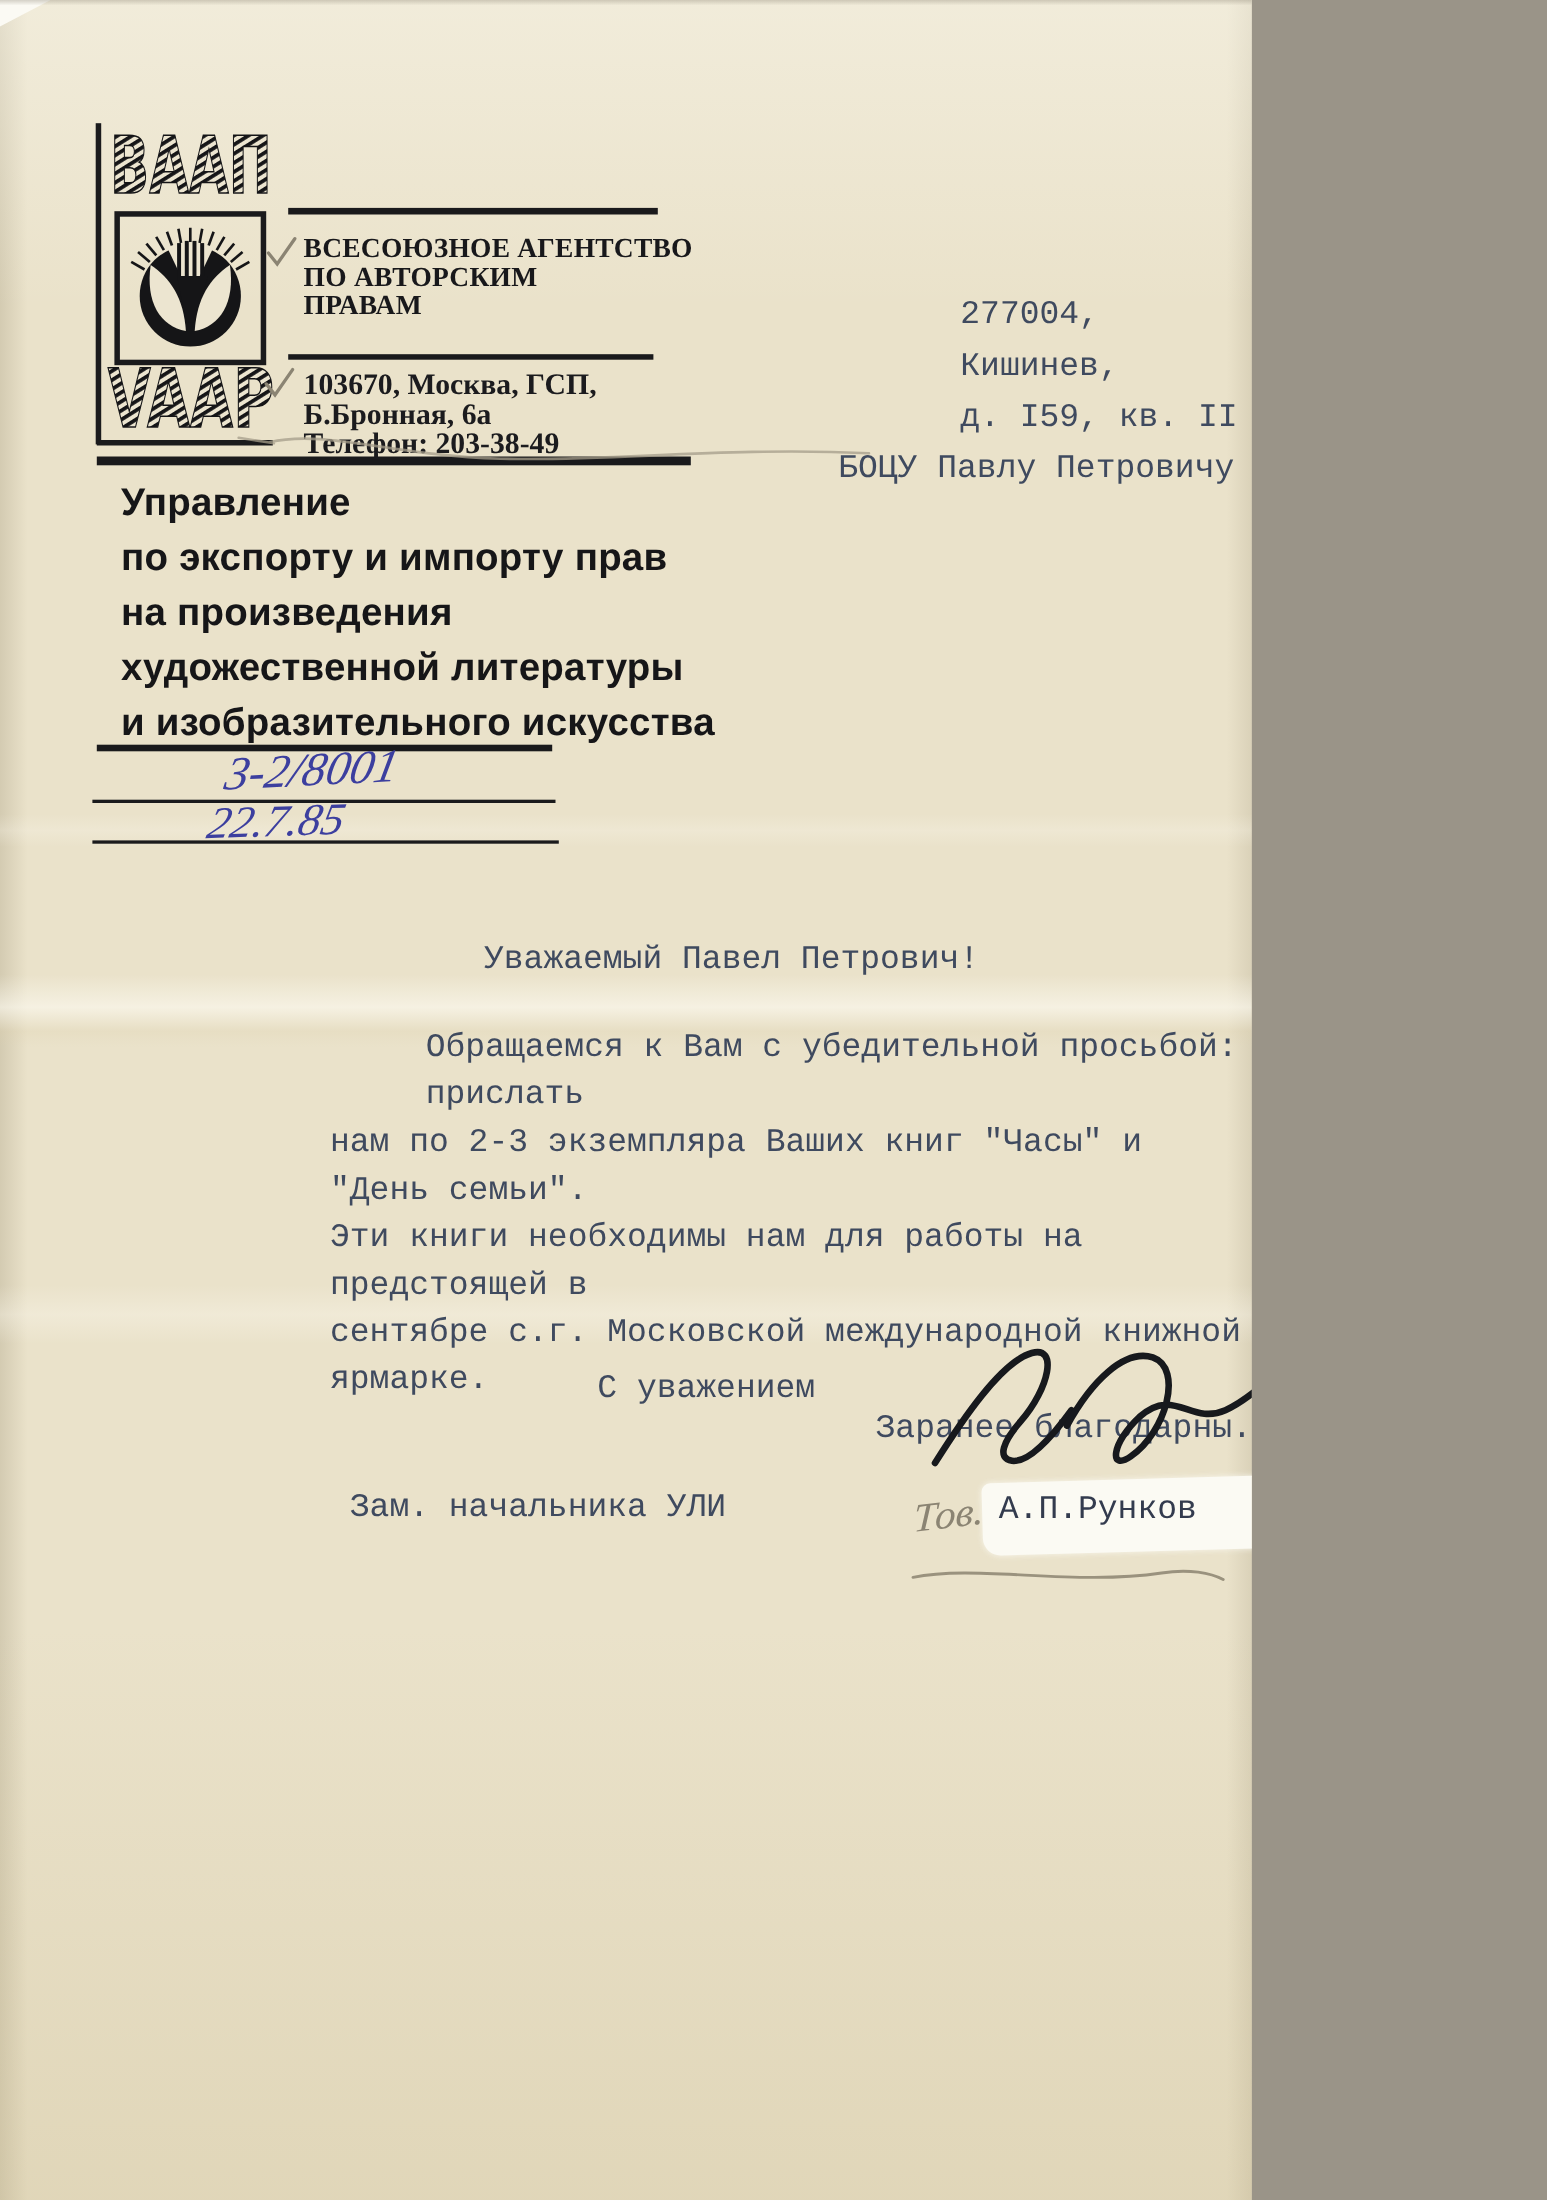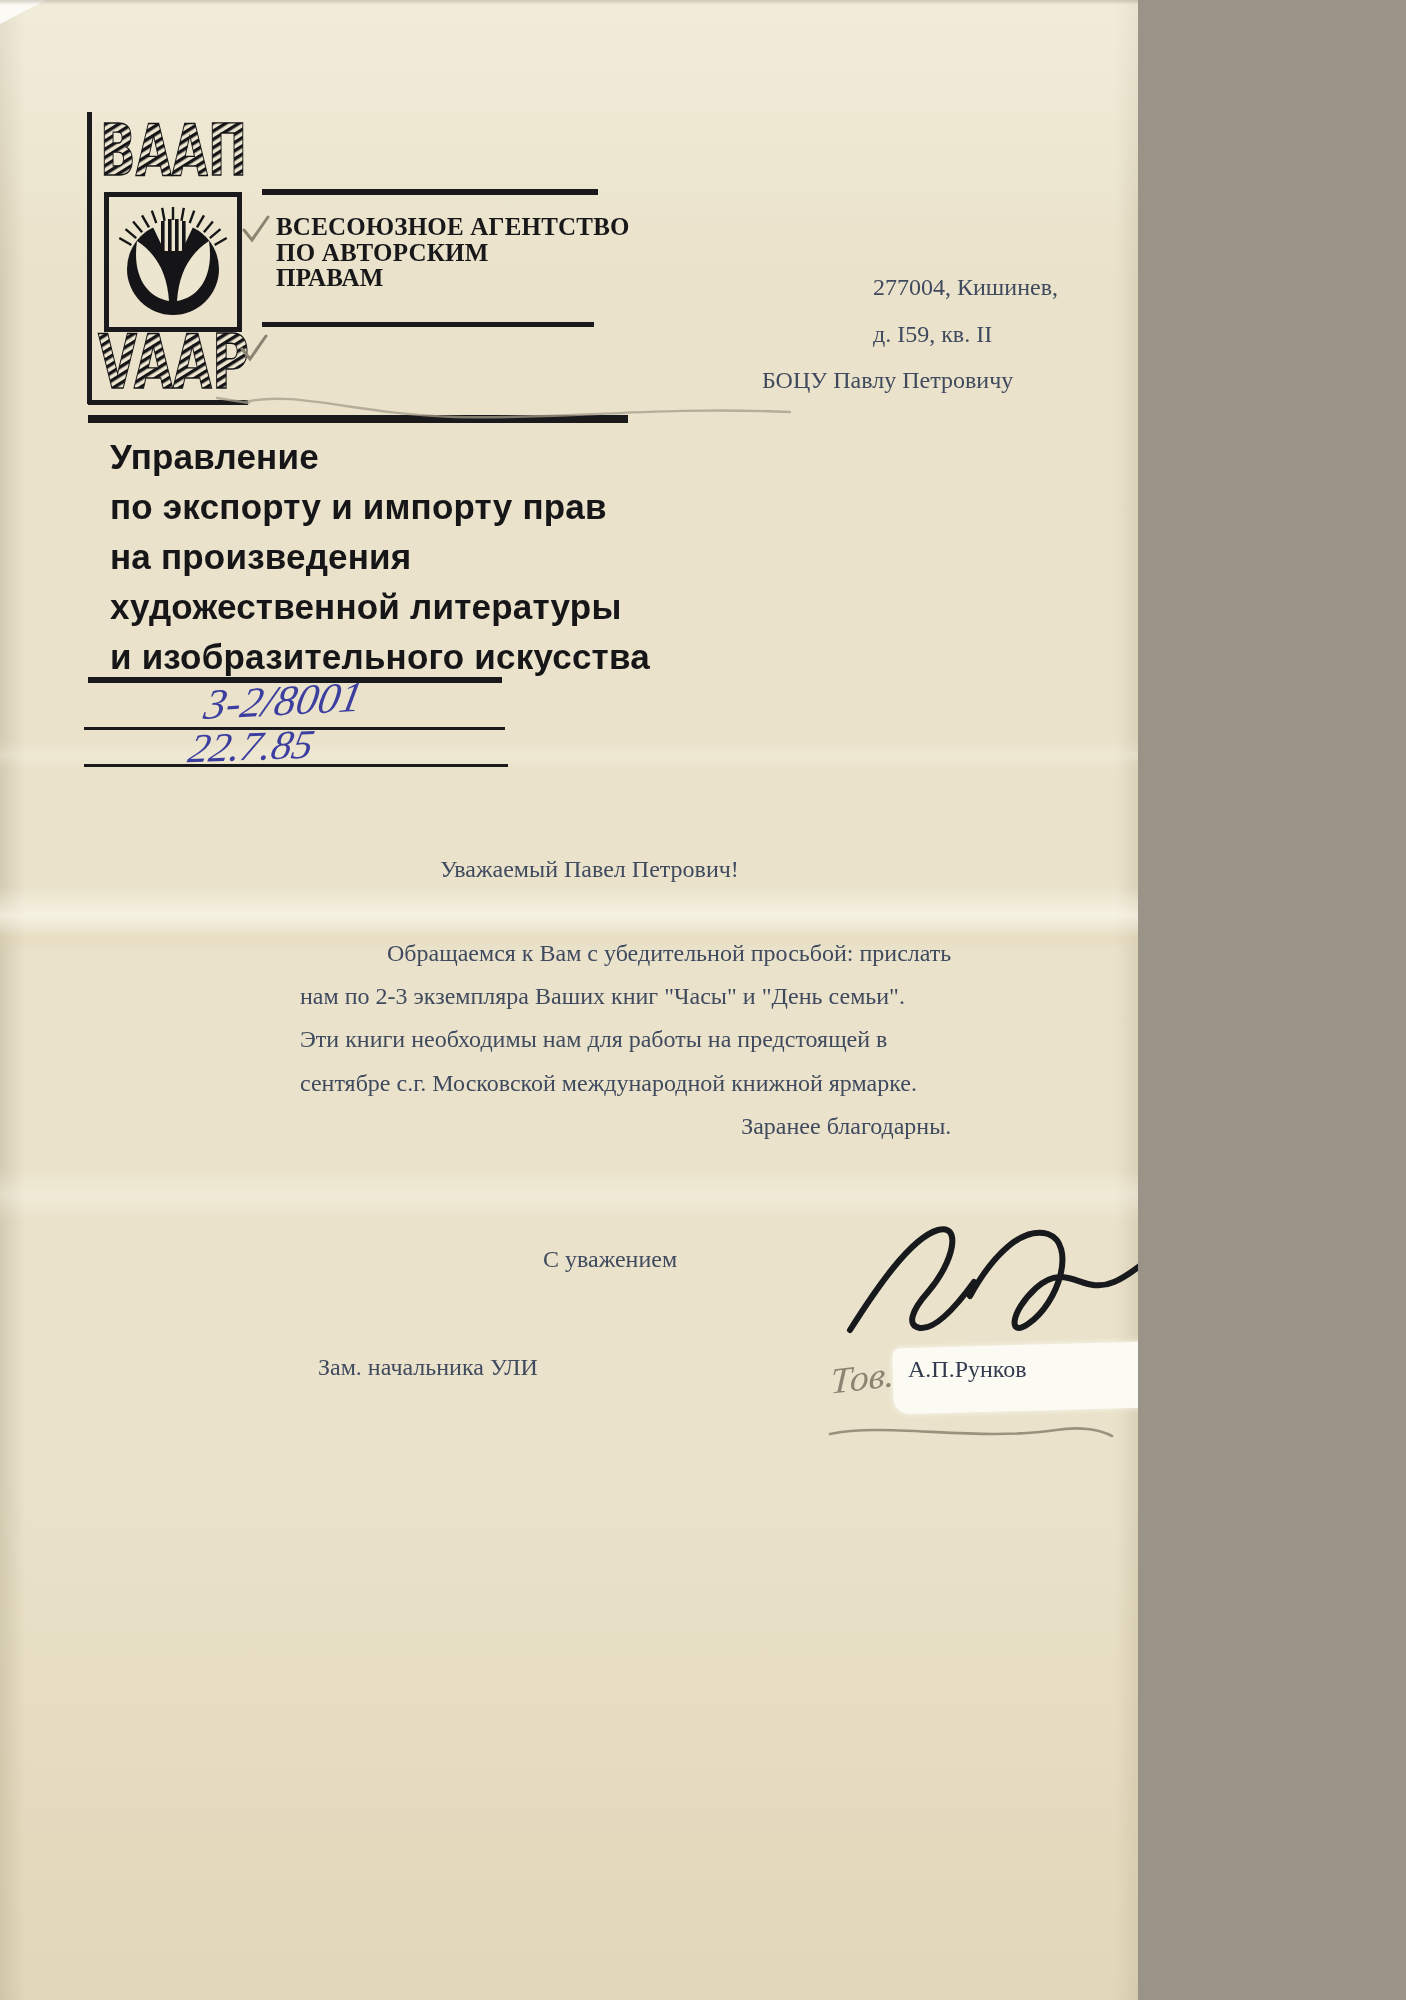--- a/index.html
+++ b/index.html
@@ -38,21 +38,21 @@
   .check{position:absolute;width:28px;height:30px;}
   .chk1{left:242px;top:214px;}
   .chk2{left:240px;top:333px;}
 
   
   .hand{position:absolute;font-family:"Liberation Serif","DejaVu Serif",serif;font-style:italic;color:var(--handwriting-blue,#3c3f9f);transform:skewX(-14deg) rotate(-3deg);}
   .ref-num{left:206px;top:676px;font-size:43px;}
   .ref-date{left:190px;top:722px;font-size:41px;transform:skewX(-14deg) rotate(-2deg);}
 
   
-  .typed{font-family:Liberation Serif, serif;color:var(--typewriter-ink,#3f4a5f);font-size:24px;}
+  .typed{font-family:Liberation Mono, monospace;color:var(--typewriter-ink,#3f4a5f);font-size:30px;}
   .recipient{position:absolute;left:762px;top:264px;line-height:46.5px;}
   .recipient .shift{padding-left:111px;}
   .salutation{position:absolute;left:440px;top:856px;}
   .bodytext{position:absolute;left:300px;top:932px;line-height:43.2px;}
   .bodytext .ind1{padding-left:87px;}
   .bodytext .ind2{padding-left:77px;text-align:right;}
   .closing{position:absolute;left:543px;top:1246px;}
   .signer-title{position:absolute;left:318px;top:1354px;text-align:right;}
   .whiteout{position:absolute;left:893px;top:1344px;width:326px;height:66px;background:#fbfaf3;transform:rotate(-1.6deg);border-radius:8px 14px 10px 16px;box-shadow:0 0 6px rgba(251,250,243,.9);}
   .signer-name{position:absolute;left:908px;top:1356px;color:#333b4e;}
@@ -147,20 +147,25 @@
   <svg class="check chk2" viewBox="0 0 28 30">
     <path d="M2 16 L10 26 L26 3" fill="none" stroke="#8b8473" stroke-width="3" stroke-linecap="round"></path>
   </svg>
 
   <div class="agency">
     <div>ВСЕСОЮЗНОЕ АГЕНТСТВО</div>
     <div>ПО АВТОРСКИМ</div>
     <div>ПРАВАМ</div>
   </div>
 
+  <div class="address">
+    <div>103670, Москва, ГСП,</div>
+    <div>Б.Бронная, 6а</div>
+    <div>Телефон: 203-38-49</div>
+  </div>
 
   <svg class="artifact" viewBox="0 0 590 44">
     <path d="M2,12 L34,17 M30,16 C80,4 140,28 240,31 C340,34 440,20 575,26" fill="none" stroke="#a59d8a" stroke-width="2.4" stroke-linecap="round"></path>
   </svg>
 
   <div class="dept">
     <div>Управление</div>
     <div>по экспорту и импорту прав</div>
     <div>на произведения</div>
     <div>художественной литературы</div>

